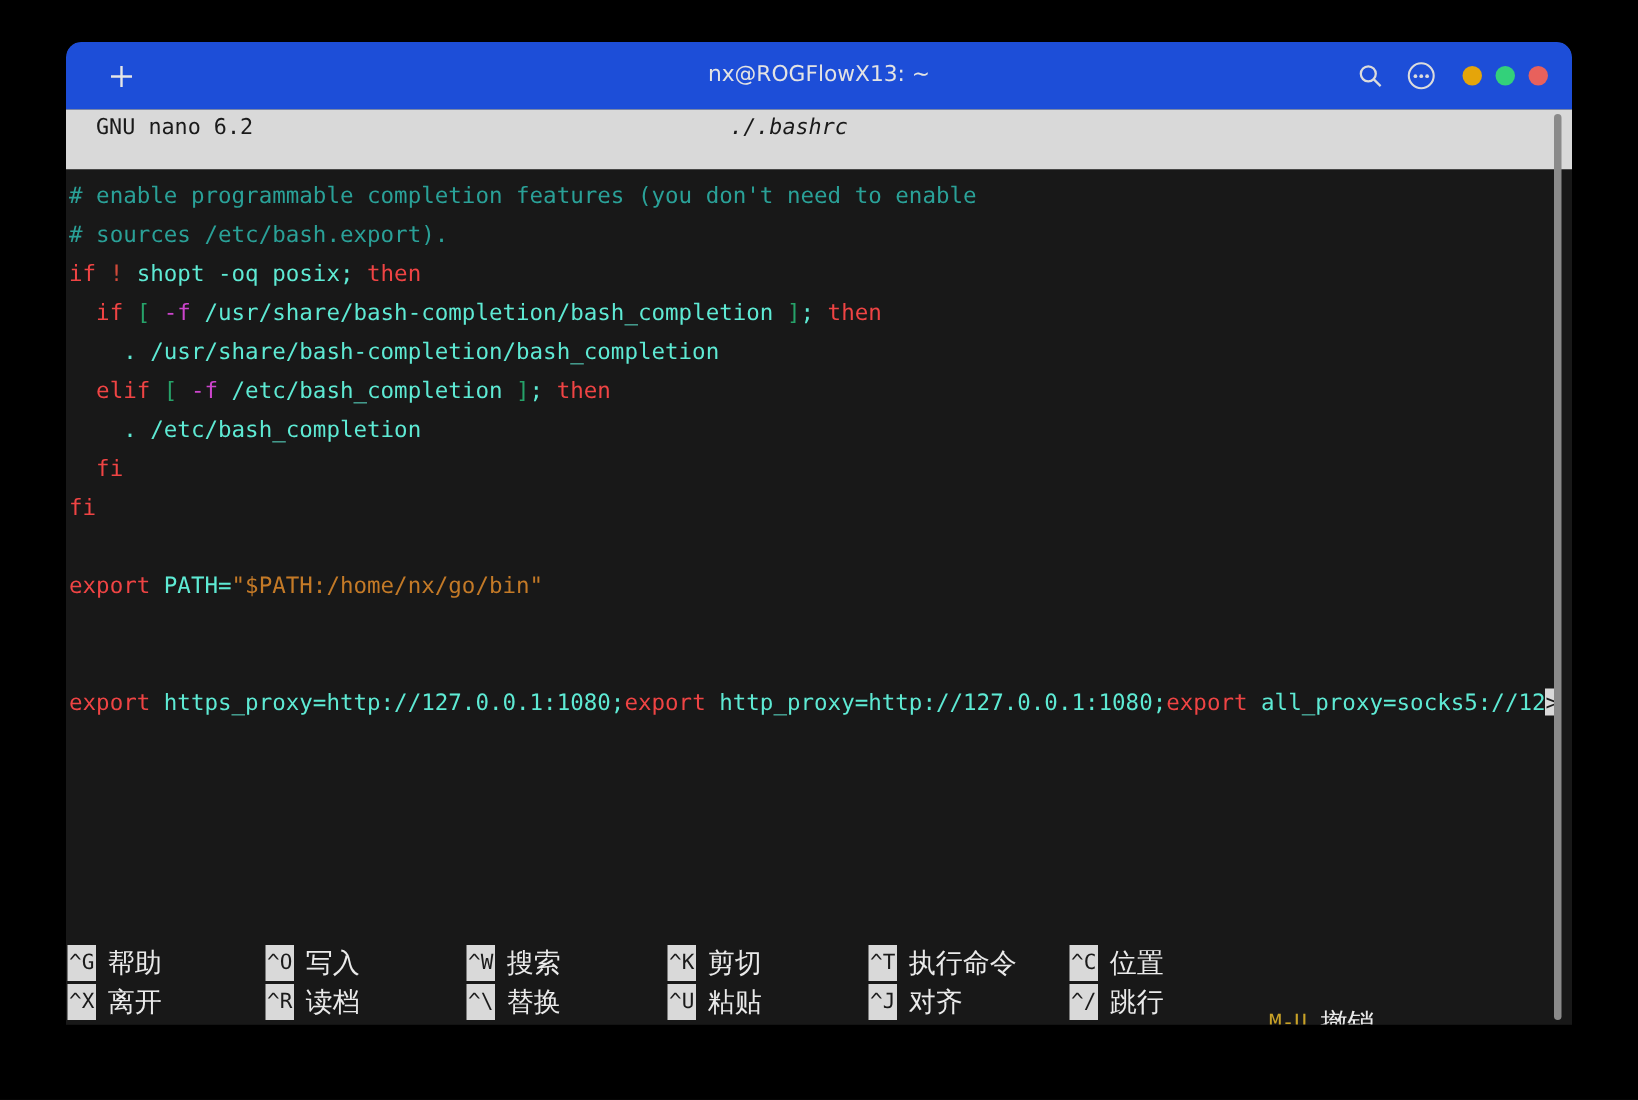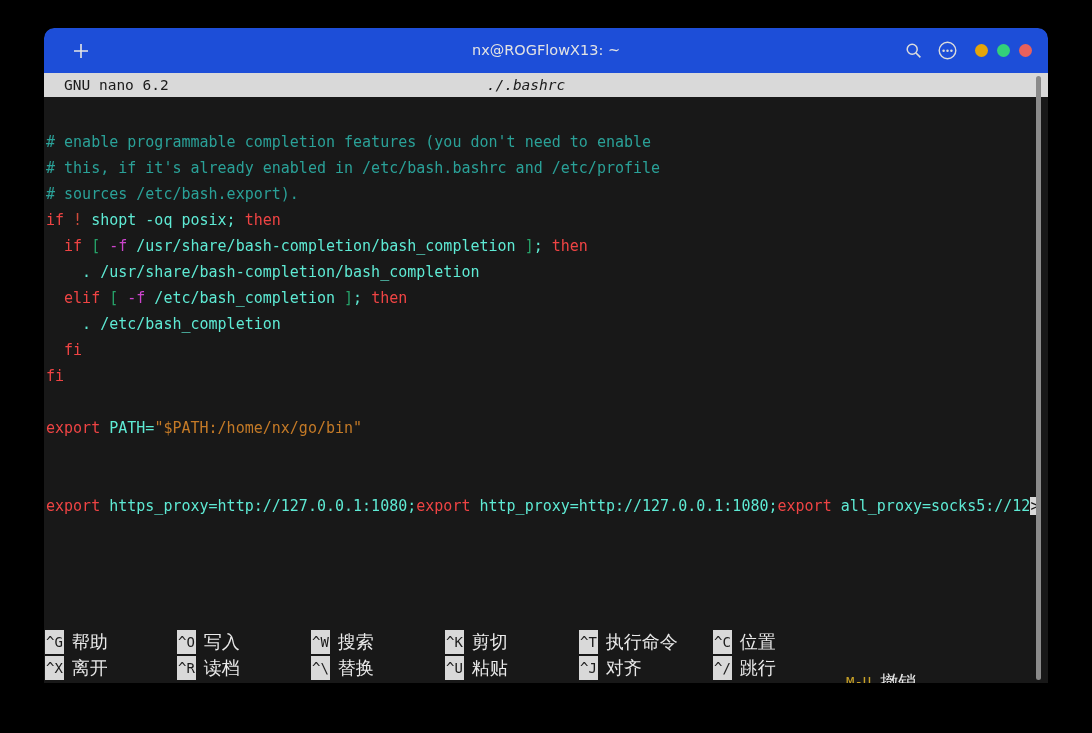--- a/index.html
+++ b/index.html
@@ -77,21 +77,21 @@
   .dot {
     width: 13px;
     height: 13px;
     border-radius: 50%;
   }
   .dots { display: flex; align-items: center; gap: 9px; margin-left: 4px; }
 
   
   #nano-header {
     position: relative;
-    height: 24px;
+    height: 40px;
     background: #d9d9d9;
     color: #1a1a1a;
     font-size: 14.5px;
     line-height: 24px;
   }
   #nano-version {
     position: absolute;
     left: 20px;
     top: 0;
   }
@@ -104,21 +104,20 @@
     font-style: italic;
   }
 
   
   #editor {
     position: relative;
     background: #181818;
     height: 586px;
     padding-top: 4px;
     box-sizing: border-box;
-    margin-top: 28px;
   }
   .code-line {
     height: 26px;
     line-height: 26px;
     padding-left: 1px;
     font-size: 15px;
     white-space: pre;
     color: #e0e0e0;
     overflow: hidden;
   }
@@ -250,21 +249,20 @@
   </div>
 
   <div id="nano-header">
     <span id="nano-version">GNU nano 6.2</span>
     <span id="nano-filename">./.bashrc</span>
   </div>
 
   <div id="editor">
     <div class="code-lines" id="code-lines">
         <div class="code-line"><span class="t-comment"># enable programmable completion features (you don't need to enable</span></div>
-        <div class="code-line"><span class="t-comment"># this, if it's already enabled in /etc/bash.bashrc and /etc/profile</span></div>
         <div class="code-line"><span class="t-comment"># sources /etc/bash.export).</span></div>
         <div class="code-line"><span class="t-keyword">if</span><span class="t-plain"> </span><span class="t-bang">!</span><span class="t-plain"> shopt -oq posix; </span><span class="t-keyword">then</span></div>
         <div class="code-line"><span class="t-plain">  </span><span class="t-keyword">if</span><span class="t-plain"> </span><span class="t-punct">[</span><span class="t-plain"> </span><span class="t-flag">-f</span><span class="t-plain"> /usr/share/bash-completion/bash_completion </span><span class="t-punct">]</span><span class="t-plain">; </span><span class="t-keyword">then</span></div>
         <div class="code-line"><span class="t-plain">    . /usr/share/bash-completion/bash_completion</span></div>
         <div class="code-line"><span class="t-plain">  </span><span class="t-keyword">elif</span><span class="t-plain"> </span><span class="t-punct">[</span><span class="t-plain"> </span><span class="t-flag">-f</span><span class="t-plain"> /etc/bash_completion </span><span class="t-punct">]</span><span class="t-plain">; </span><span class="t-keyword">then</span></div>
         <div class="code-line"><span class="t-plain">    . /etc/bash_completion</span></div>
         <div class="code-line"><span class="t-plain">  </span><span class="t-keyword">fi</span></div>
         <div class="code-line"><span class="t-keyword">fi</span></div>
         <div class="code-line">&nbsp;</div>
         <div class="code-line"><span class="t-keyword">export</span><span class="t-plain"> PATH=</span><span class="t-string">"$PATH:/home/nx/go/bin"</span></div>

